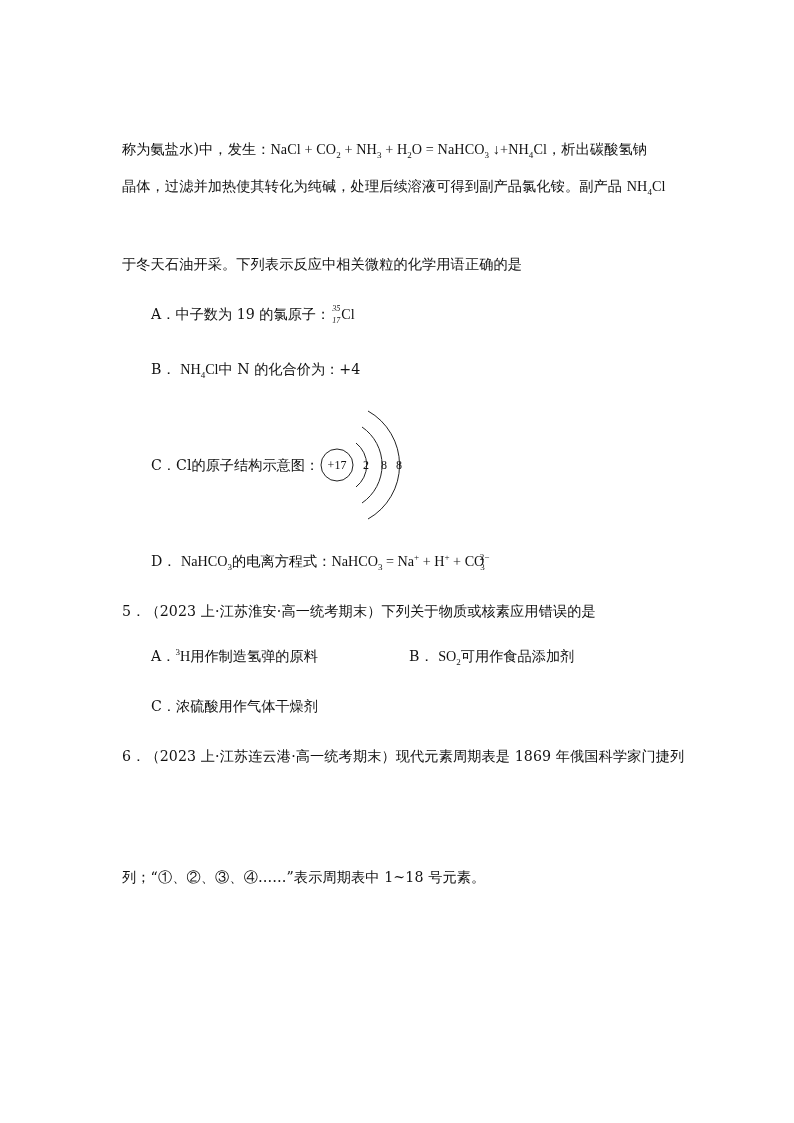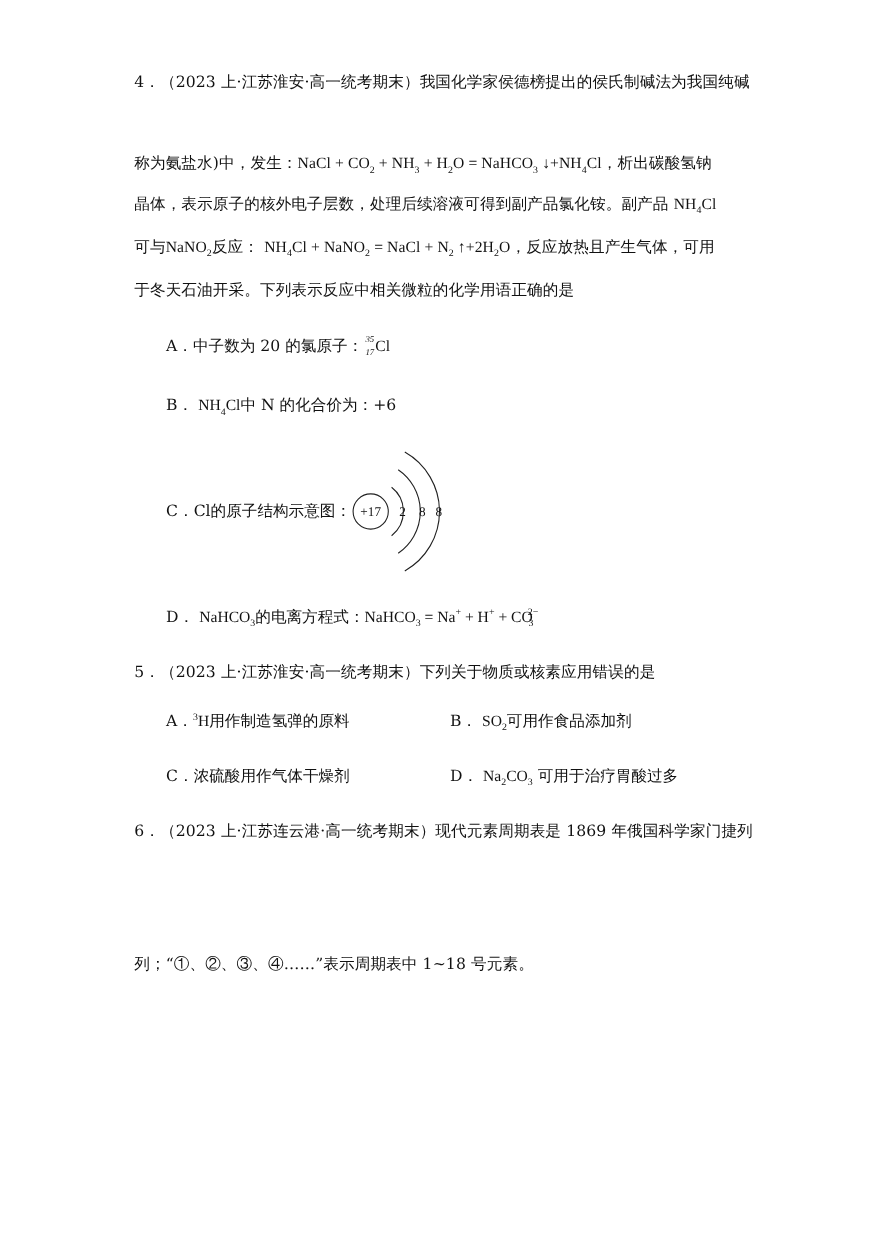--- a/index.html
+++ b/index.html
@@ -14,38 +14,34 @@
   .iso .up { position:absolute; top:0; right:0; font-size:8px; line-height:9px;font-style:italic; }
   .iso .dn { position:absolute; bottom:1px; right:0; font-size:8px; line-height:9px;font-style:italic; }
   .atom { position:absolute; left:300px; top:405px; width:130px; height:120px; }
   .atom svg text { font-family:"Liberation Serif", serif; font-size:12px; fill:#111; }
 </style>
 </head>
 <body>
 
 <div class="page">
 
-  <div class="line" style="top:65px">4．（2023 上·江苏淮安·高一统考期末）我国化学家侯德榜提出的侯氏制碱法为我国纯碱</div>
   <div class="line" style="top:139px">
     <span>称为氨盐水)中，发生：</span><span class="f">NaCl + CO<sub>2</sub> + NH<sub>3</sub> + H<sub>2</sub>O = NaHCO<sub>3</sub> ↓+NH<sub>4</sub>Cl</span><span>，析出碳酸氢钠</span>
   </div>
   <div class="line" style="top:176px">
-    <span>晶体，表示原子的核外电子层数，处理后续溶液可得到副产品氯化铵。副产品</span> <span class="f">NH<sub>4</sub>Cl</span>
-  </div>
-  <div class="line" style="top:215px">
-    <span>可与</span><span class="f">NaNO<sub>2</sub></span><span>反应：</span> <span class="f">NH<sub>4</sub>Cl + NaNO<sub>2</sub> = NaCl + N<sub>2</sub> ↑+2H<sub>2</sub>O</span><span>，反应放热且产生气体，可用</span>
+    <span>晶体，过滤并加热使其转化为纯碱，处理后续溶液可得到副产品氯化铵。副产品</span> <span class="f">NH<sub>4</sub>Cl</span>
   </div>
   <div class="line" style="top:254px">于冬天石油开采。下列表示反应中相关微粒的化学用语正确的是</div>
 
   <div class="opt" style="left:151px;top:304px">
-    <span>A．</span><span>中子数为 20 的氯原子：</span><span class="iso f"><span class="up">35</span><span class="dn">17</span></span><span class="f">Cl</span>
+    <span>A．</span><span>中子数为 19 的氯原子：</span><span class="iso f"><span class="up">35</span><span class="dn">17</span></span><span class="f">Cl</span>
   </div>
 
   <div class="opt" style="left:151px;top:359px">
-    <span>B．</span> <span class="f">NH<sub>4</sub>Cl</span><span>中 N 的化合价为：+6</span>
+    <span>B．</span> <span class="f">NH<sub>4</sub>Cl</span><span>中 N 的化合价为：+4</span>
   </div>
 
   <div class="opt" style="left:151px;top:455px">
     <span>C．</span><span>Cl的原子结构示意图：</span>
   </div>
   <div class="atom">
     <svg width="130" height="120" viewBox="0 0 130 120" xmlns="http://www.w3.org/2000/svg">
       <circle cx="37" cy="60" r="16" fill="none" stroke="#222" stroke-width="1"></circle>
       <text id="nuc" x="37" y="64" text-anchor="middle">+17</text>
       <path d="M56 38 A28 28 0 0 1 56 82" fill="none" stroke="#222" stroke-width="1"></path>
@@ -64,19 +60,16 @@
   <div class="line" style="top:601px">5．（2023 上·江苏淮安·高一统考期末）下列关于物质或核素应用错误的是</div>
   <div class="opt" style="left:151px;top:646px">
     <span>A．</span><sup class="f">3</sup><span class="f">H</span><span>用作制造氢弹的原料</span>
   </div>
   <div class="opt" style="left:409px;top:646px">
     <span>B．</span> <span class="f">SO<sub>2</sub></span><span>可用作食品添加剂</span>
   </div>
   <div class="opt" style="left:151px;top:696px">
     <span>C．</span><span>浓硫酸用作气体干燥剂</span>
   </div>
-  <div class="opt" style="left:409px;top:696px">
-    <span>D．</span> <span class="f">Na<sub>2</sub>CO<sub>3</sub></span><span> 可用于治疗胃酸过多</span>
-  </div>
 
   <div class="line" style="top:746px">6．（2023 上·江苏连云港·高一统考期末）现代元素周期表是 1869 年俄国科学家门捷列</div>
   <div class="line" style="top:867px">列；“①、②、③、④……”表示周期表中 1~18 号元素。</div>
 </div>
 
 </body></html>

